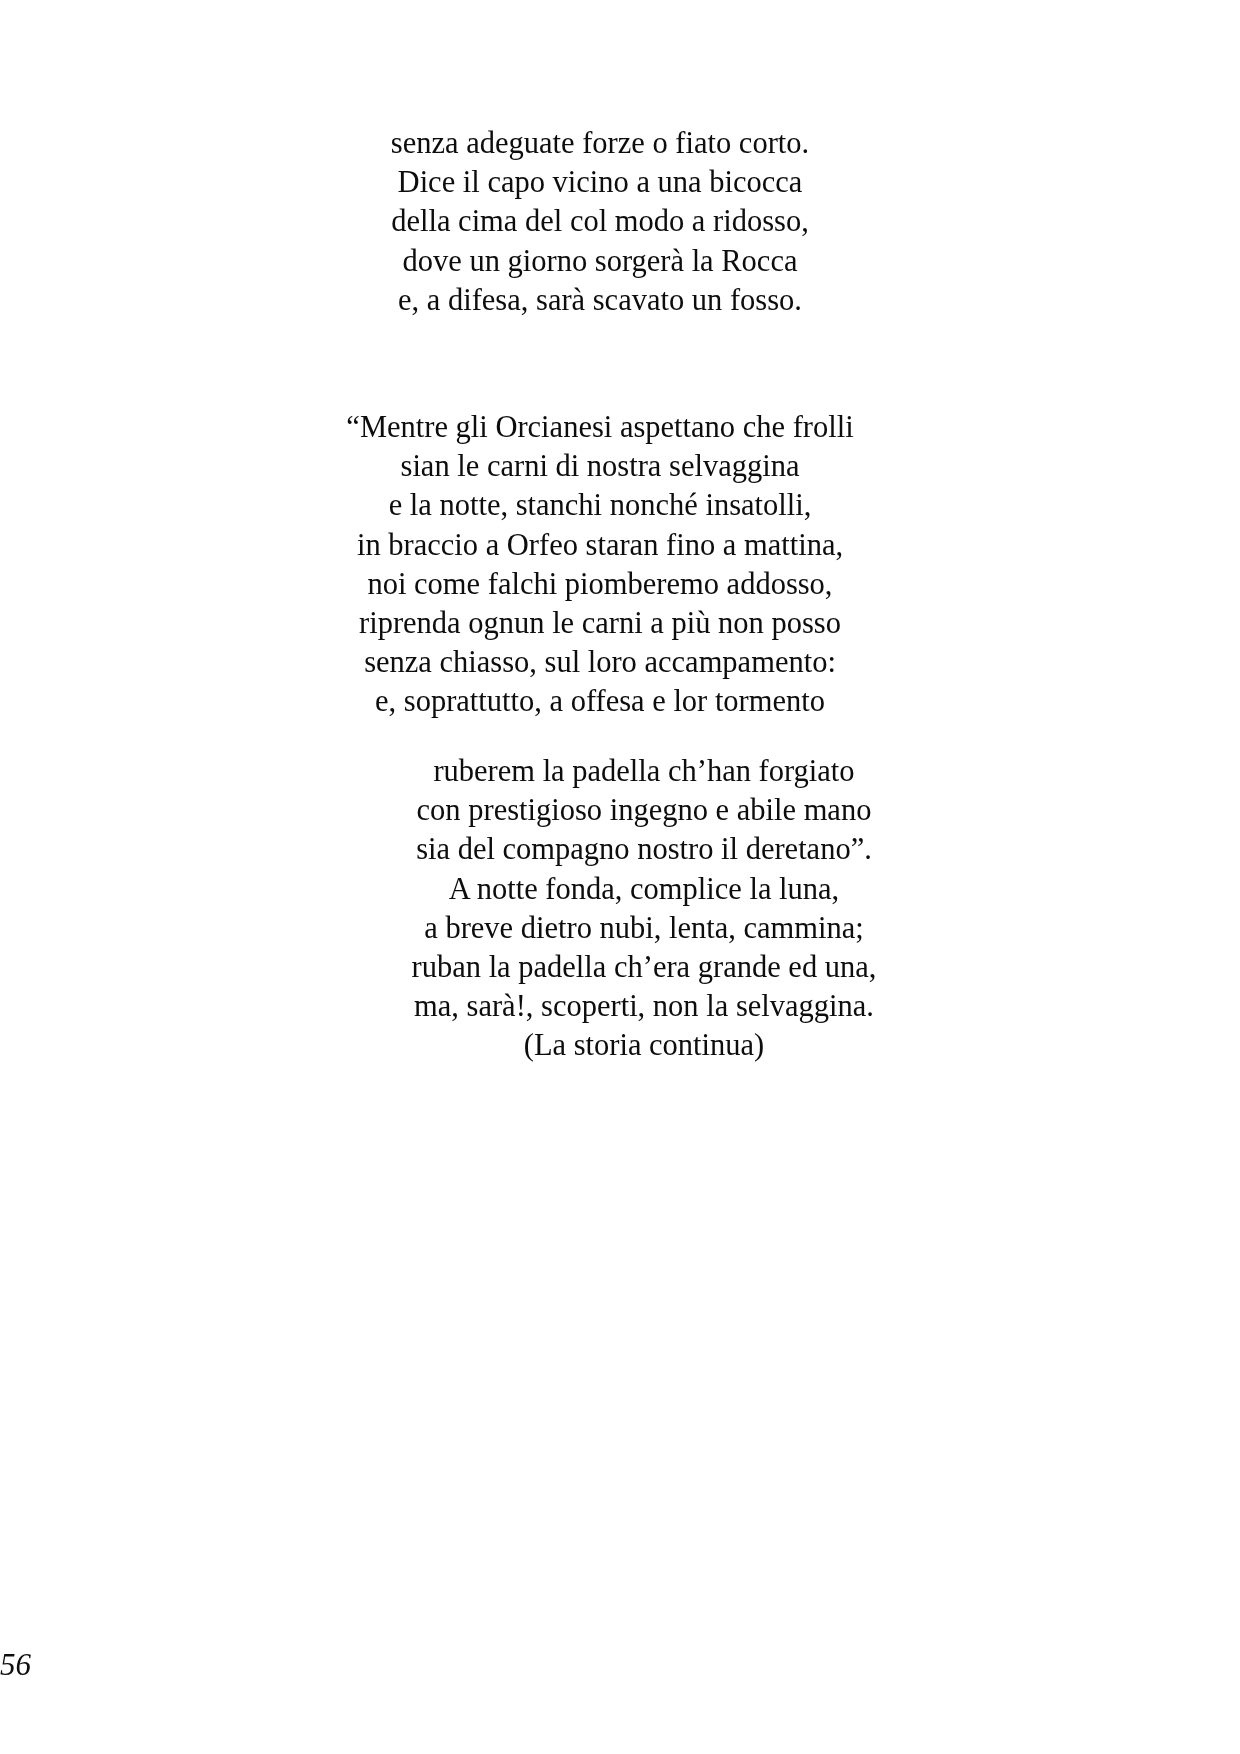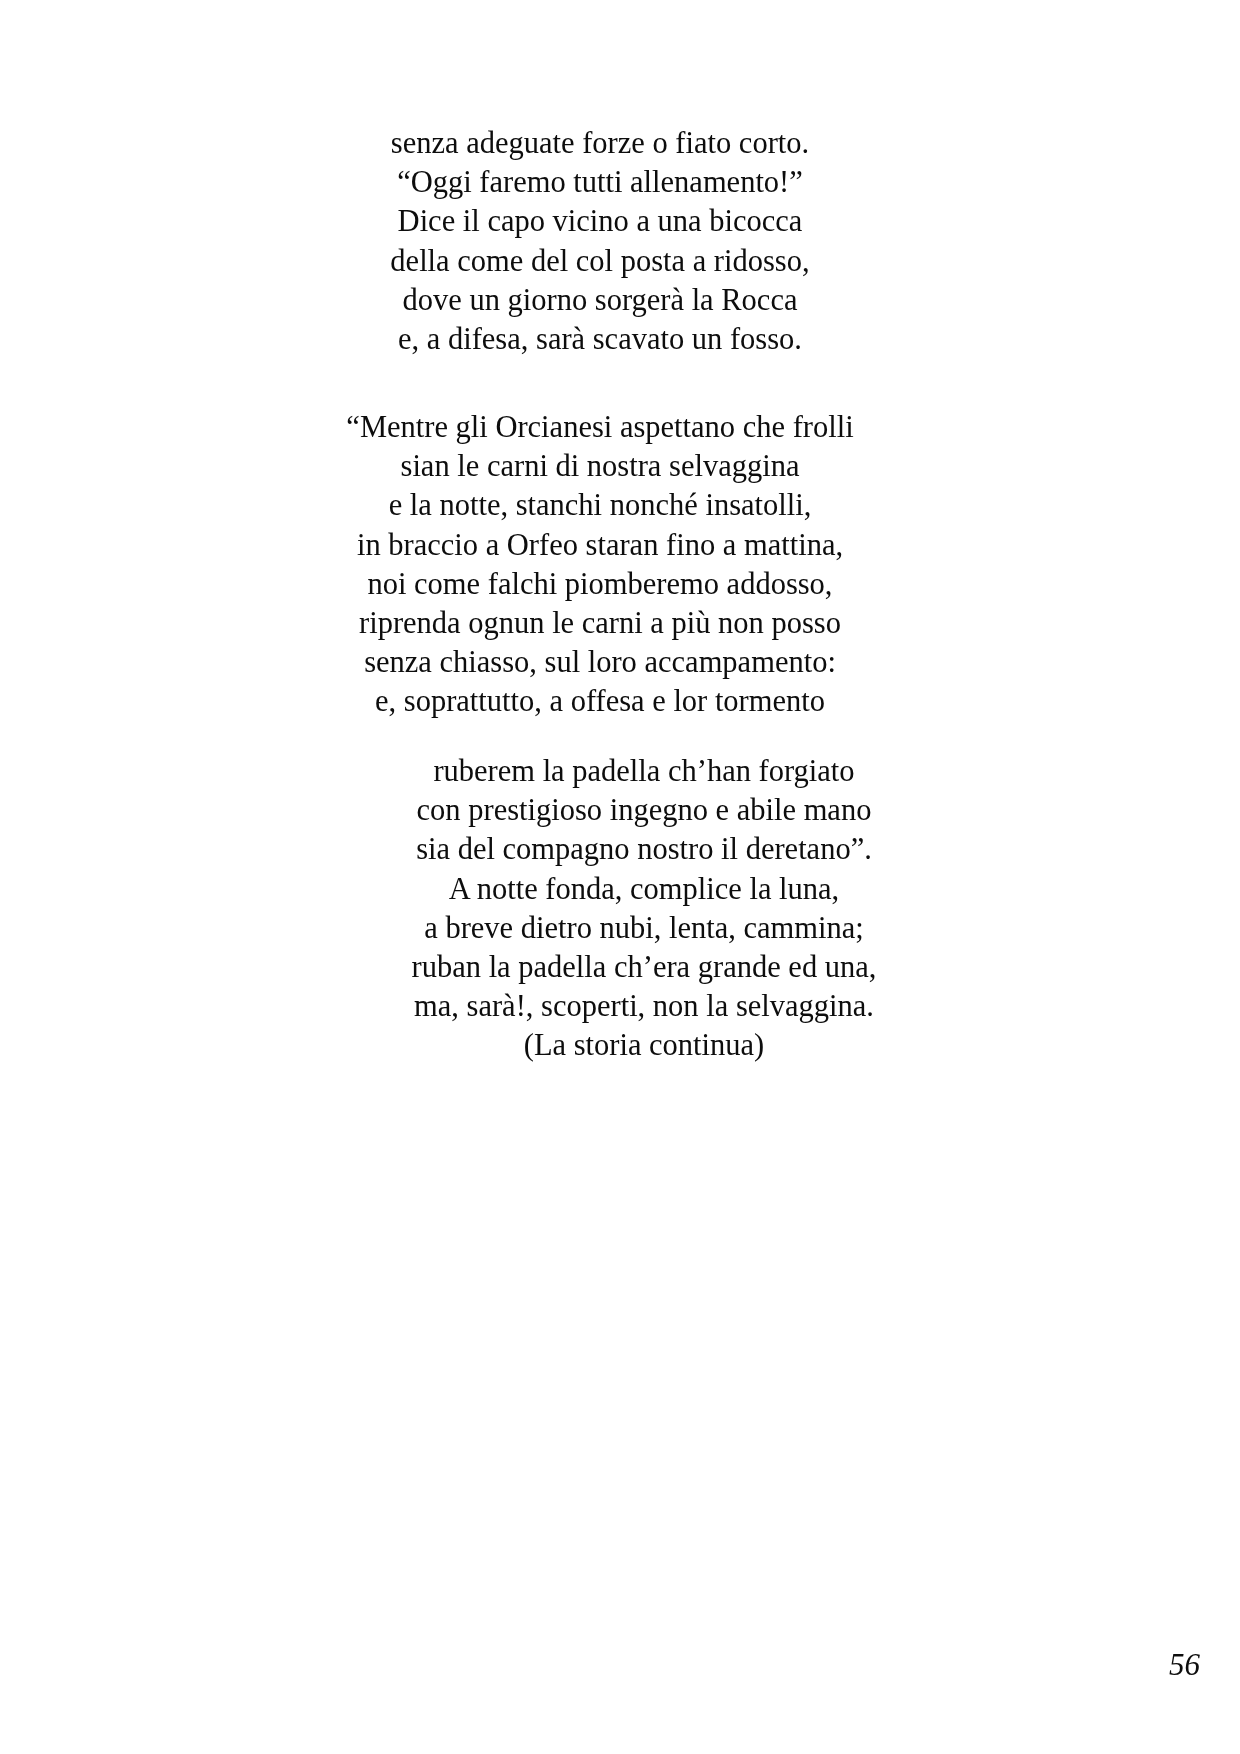--- a/index.html
+++ b/index.html
@@ -39,36 +39,35 @@
     }
     #stanza-1 { top: 124px; text-align: center; }
     #stanza-2 { top: 400px; margin-top: 8px; }
     #stanza-3 { top: 752px; padding-left: 44px; }
     .italic { }
     .page-number {
       position: absolute;
       top: 1645px;
       left: 0;
       width: 1200px;
-      text-align: right;
+      text-align: left;
       font-style: italic;
       font-size: 31px;
       line-height: 40px;
     }
   </style>
 </head>
 <body>
 
 <div class="page">
 
   <div class="poem stanza" id="stanza-1">
     <span class="line">senza adeguate forze o fiato corto.</span>
-    <span class="line">“Oggi faremo tutti allenamento!”</span>
     <span class="line">Dice il capo vicino a una bicocca</span>
-    <span class="line">della come del col posta a ridosso,</span>
+    <span class="line">della cima del col modo a ridosso,</span>
     <span class="line">dove un giorno sorgerà la Rocca</span>
     <span class="line">e, a difesa, sarà scavato un fosso.</span>
   </div>
 
   <div class="poem stanza" id="stanza-2">
     <span class="line">“Mentre gli Orcianesi aspettano che frolli</span>
     <span class="line">sian le carni di nostra selvaggina</span>
     <span class="line">e la notte, stanchi nonché insatolli,</span>
     <span class="line">in braccio a Orfeo staran fino a mattina,</span>
     <span class="line">noi come falchi piomberemo addosso,</span>

